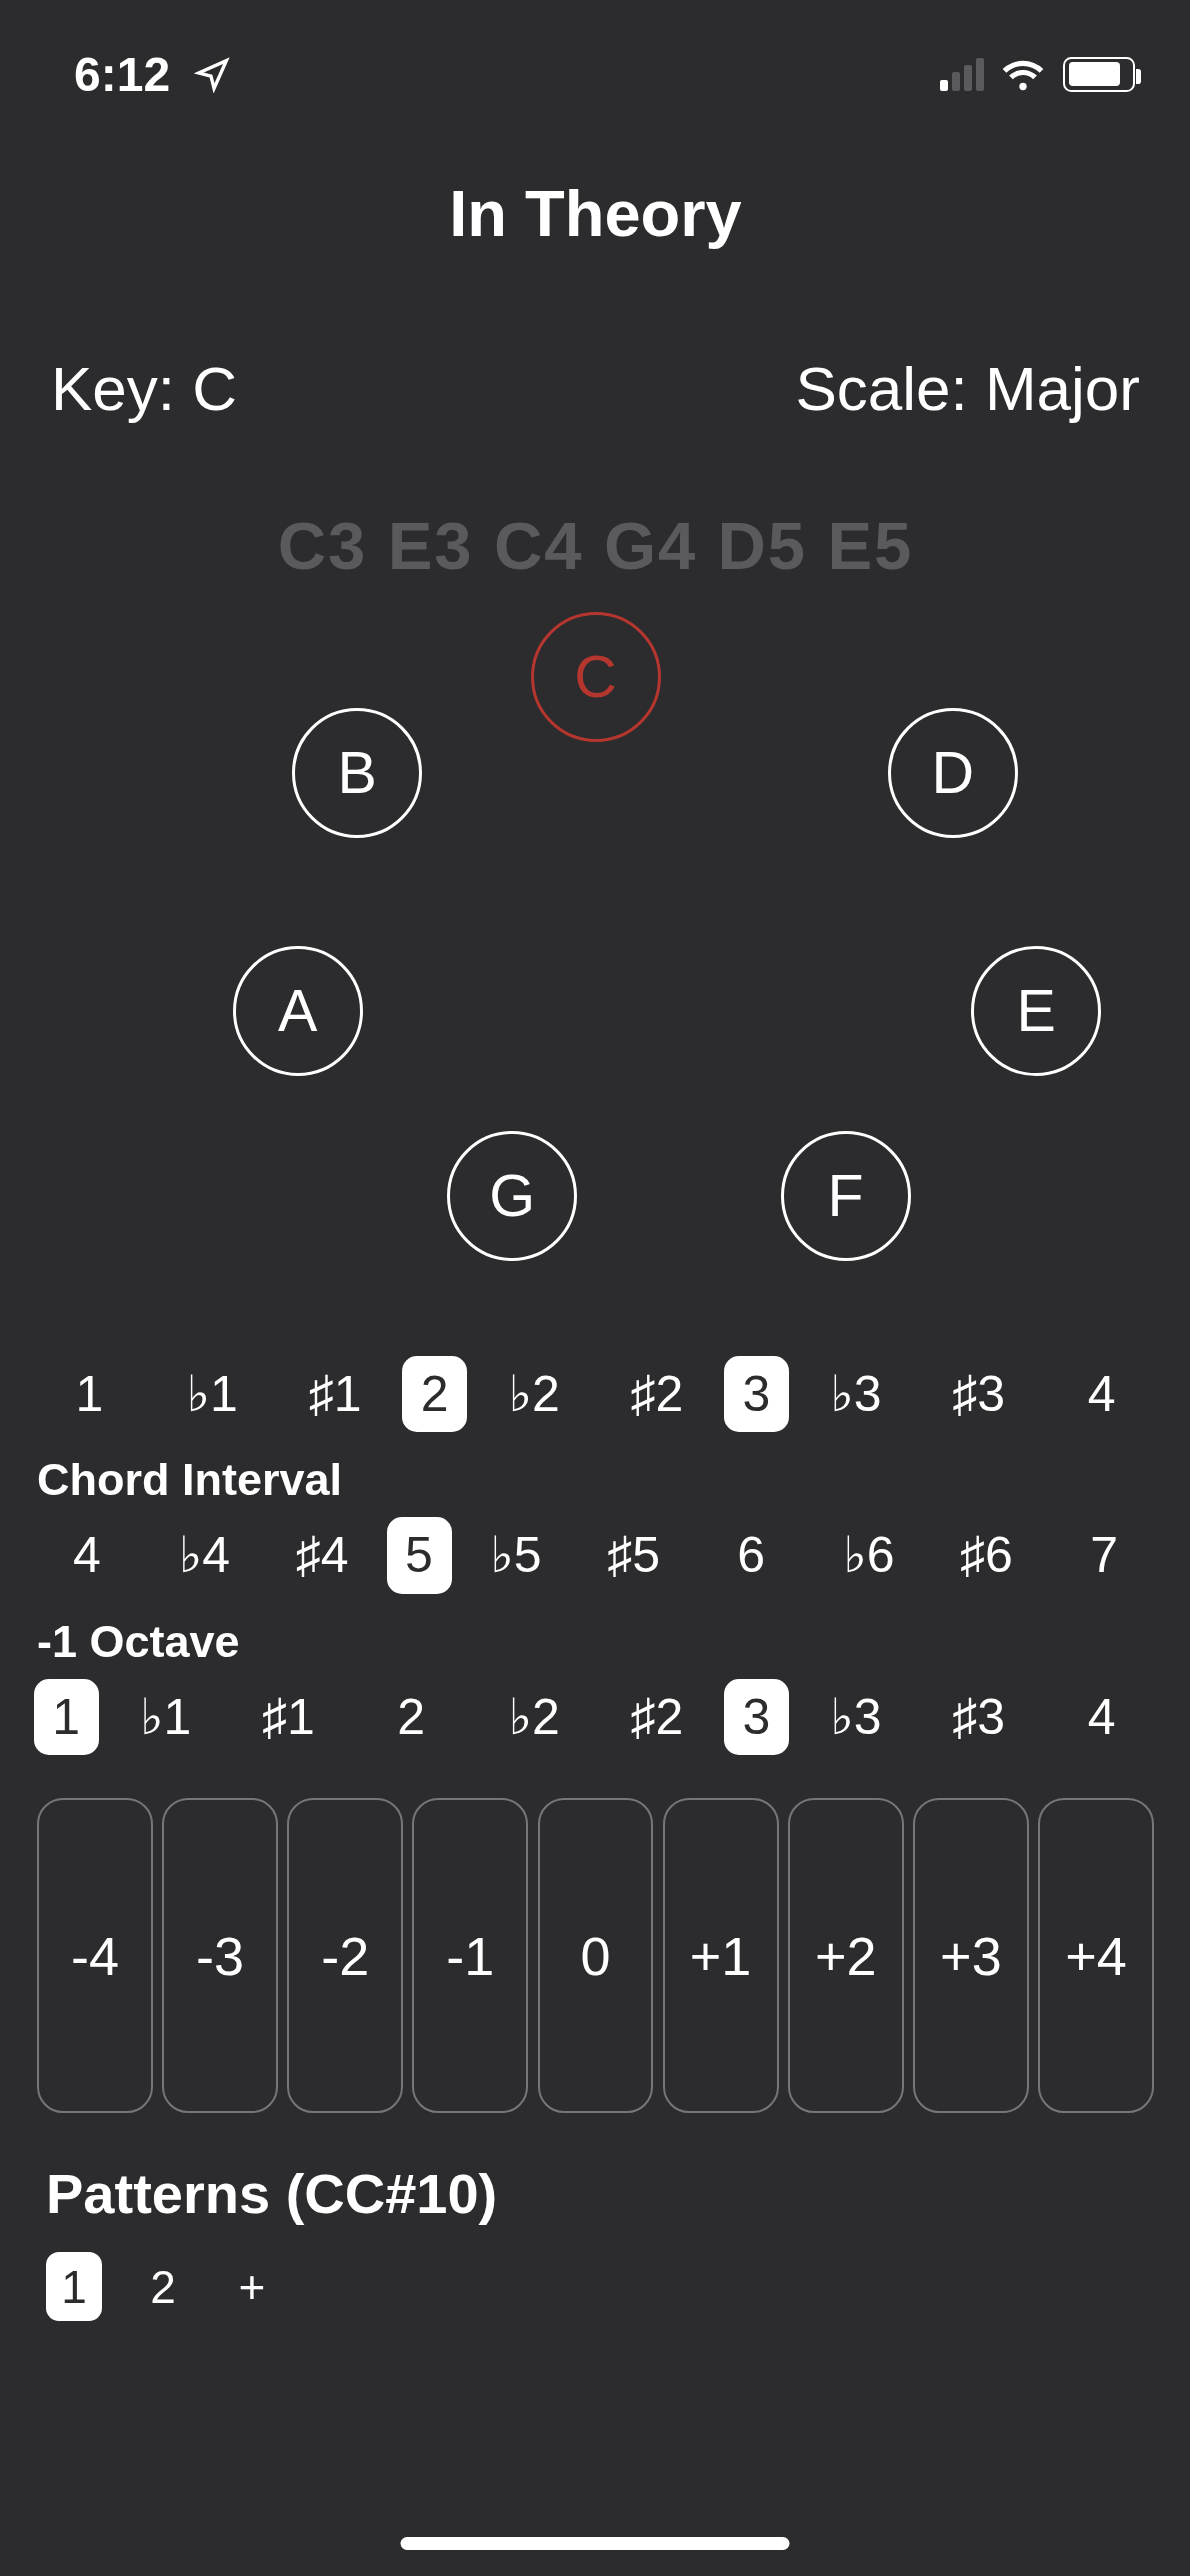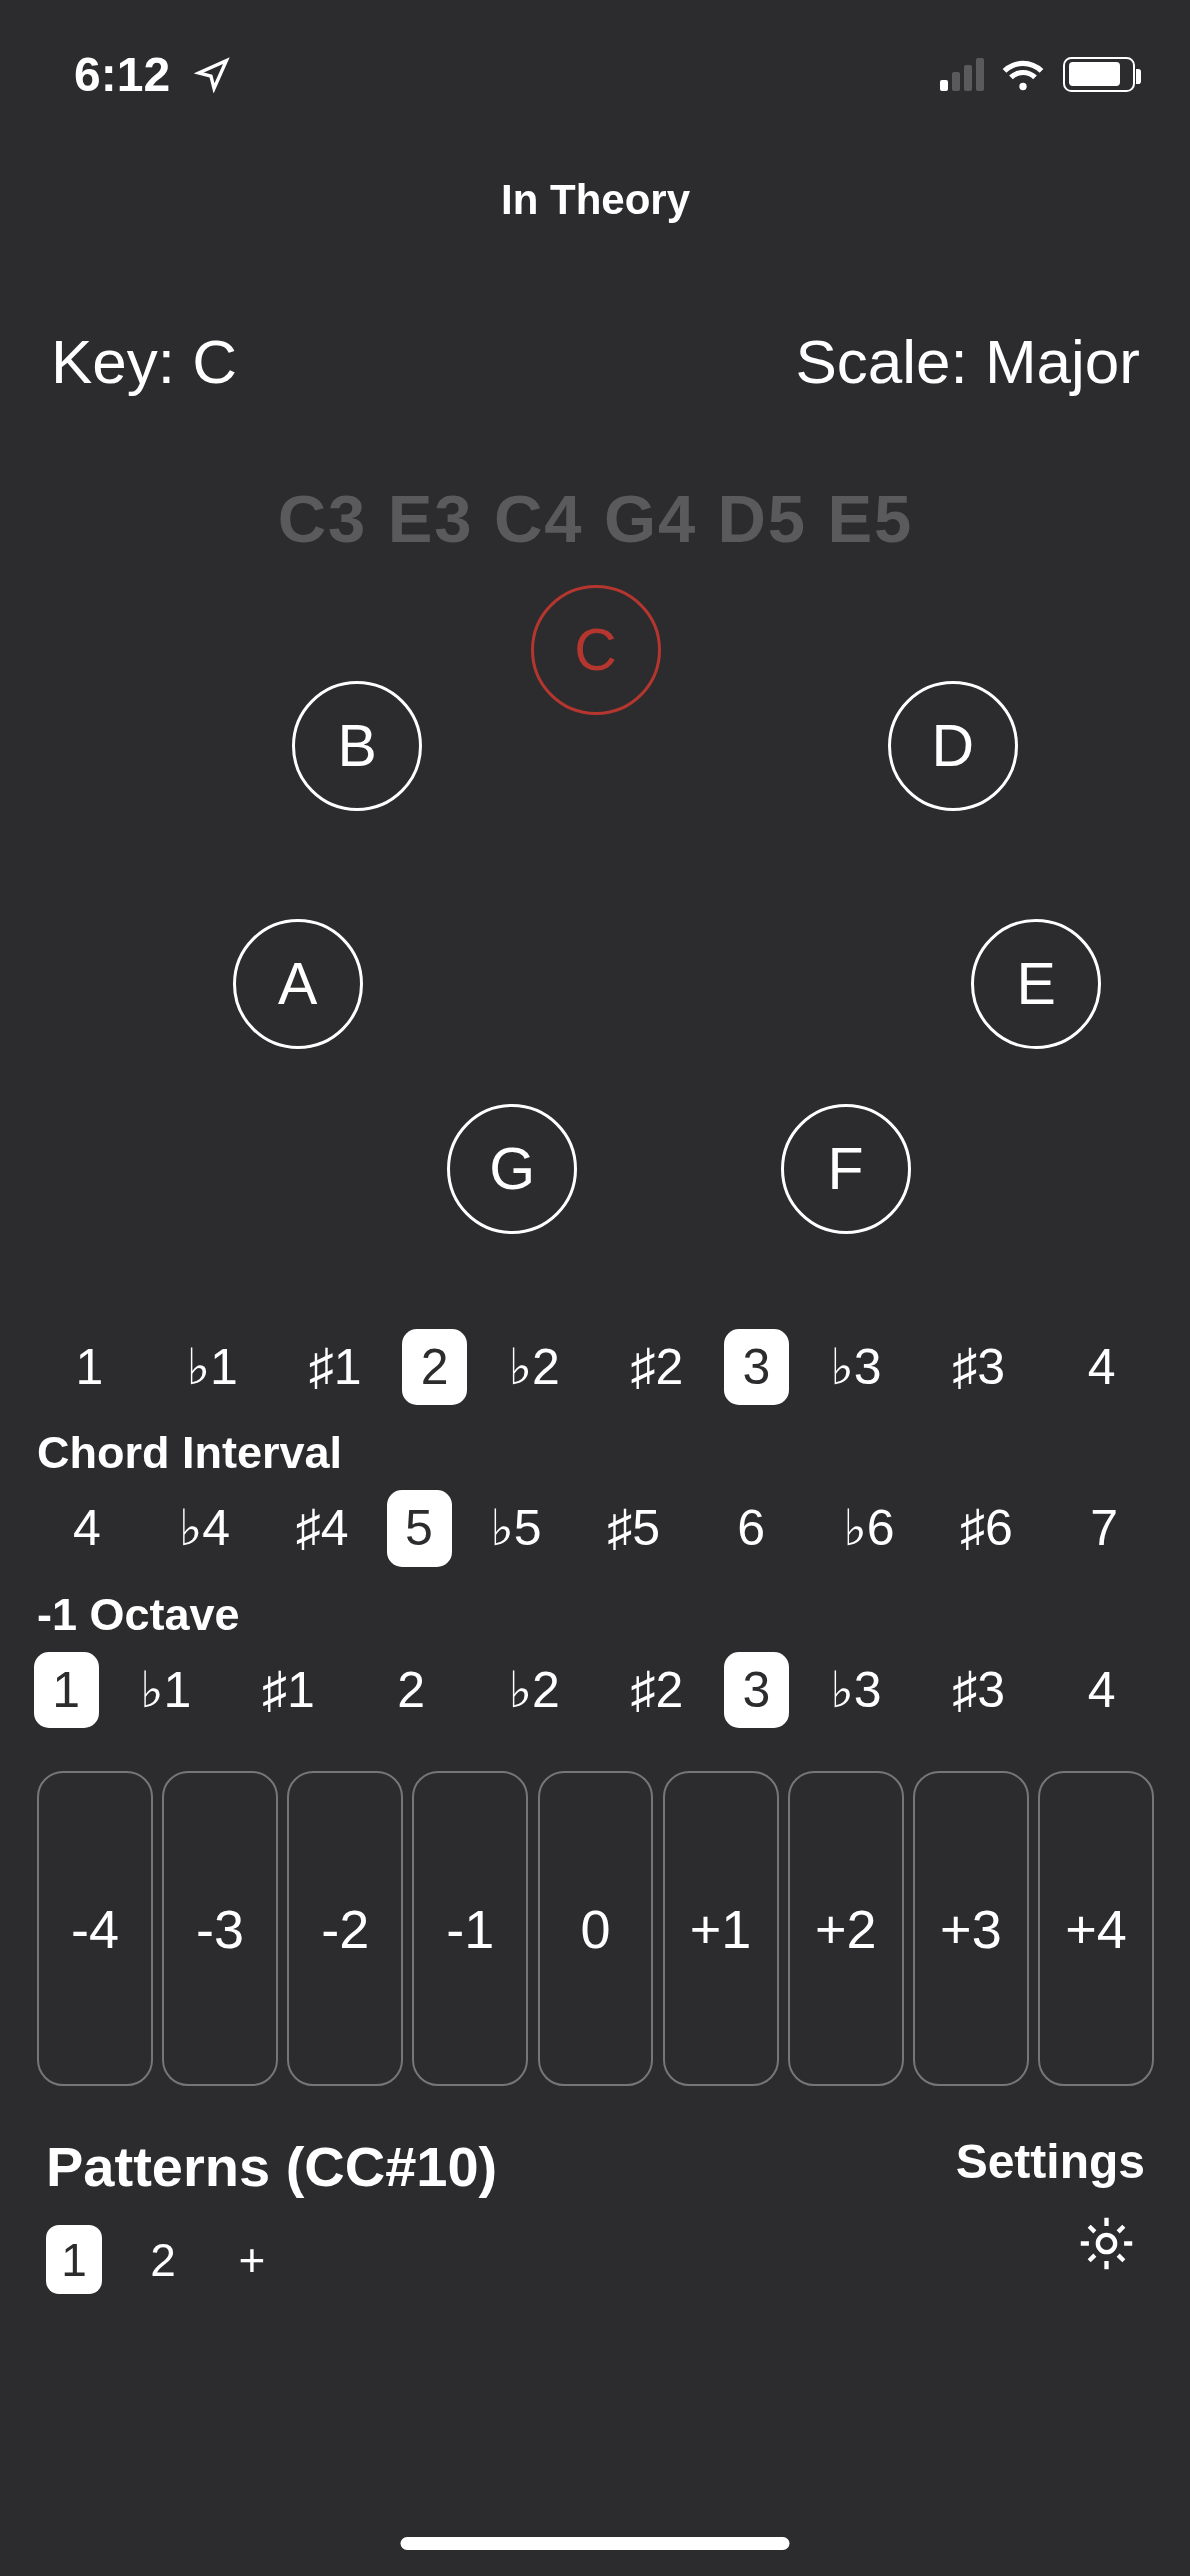--- a/index.html
+++ b/index.html
@@ -35,21 +35,21 @@
     position: relative; display: flex; align-items: center; padding: 3.7px;
   }
   .battery::after {
     content: ""; position: absolute; right: -8.3px; top: 10.2px;
     width: 5.6px; height: 15px; background: #fff; border-radius: 0 2.8px 2.8px 0;
   }
   .battery-fill { background: #fff; height: 100%; width: 85%; border-radius: 3.7px; }
 
   .app-title {
     text-align: center;
-    font-size: 42px;
+    font-size: 65px;
     font-weight: 700;
     margin-top: 65px;
   }
 
   .key-scale-row {
     display: flex;
     justify-content: space-between;
     padding: 0 51px;
     margin-top: 102px;
     font-size: 62px;
@@ -274,27 +274,16 @@
 
 <div class="bottom-row">
   <div class="patterns-block">
     <div class="patterns-label">Patterns (CC#10)</div>
     <div class="pattern-btns" id="pattern-btns">
         <div class="pat-btn sel">1</div>
         <div class="pat-btn">2</div>
         <div class="pat-btn">+</div>
       </div>
   </div>
-  <div class="settings-block">
-    <div class="settings-label">Settings</div>
-    <div class="gear-wrap">
-      <span class="gear-icon">
-        <svg width="65" height="65" viewBox="0 0 24 24" fill="none" stroke="#fff" stroke-width="1.6">
-          <circle cx="12" cy="12" r="3.2"></circle>
-          <path d="M12 2.5v3M12 18.5v3M21.5 12h-3M5.5 12h-3M18.4 5.6l-2.1 2.1M7.7 16.3l-2.1 2.1M18.4 18.4l-2.1-2.1M7.7 7.7L5.6 5.6"></path>
-        </svg>
-      </span>
-    </div>
-  </div>
 </div>
 
 <div class="home-indicator"></div>
 
 
 </body></html>

